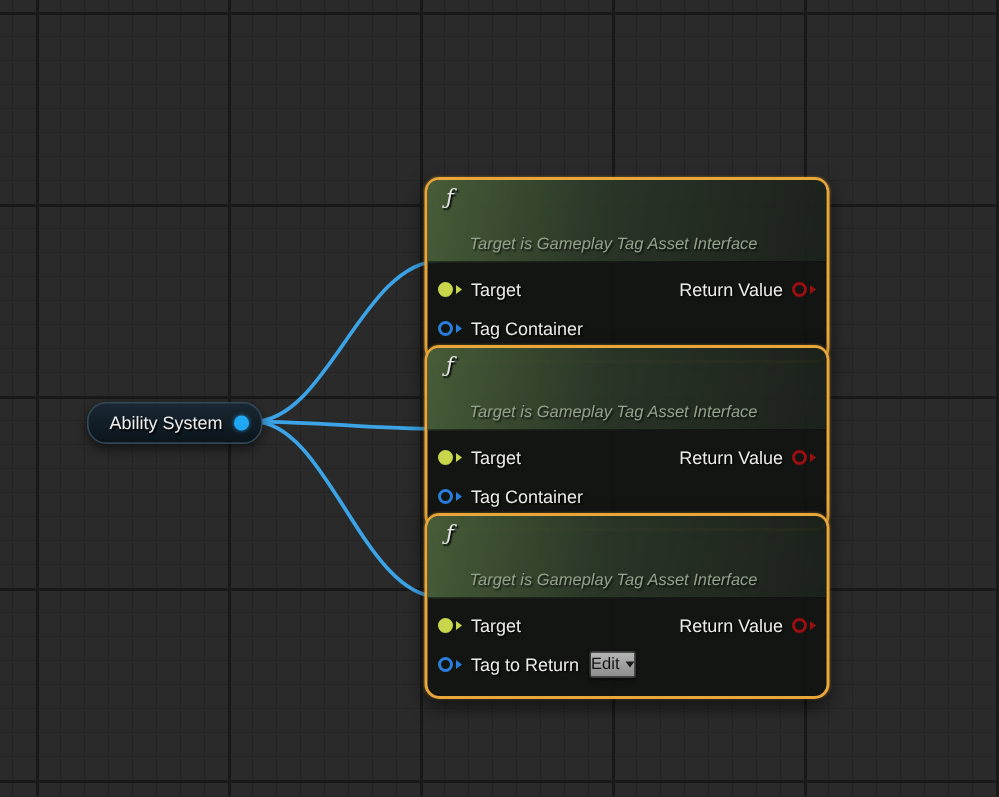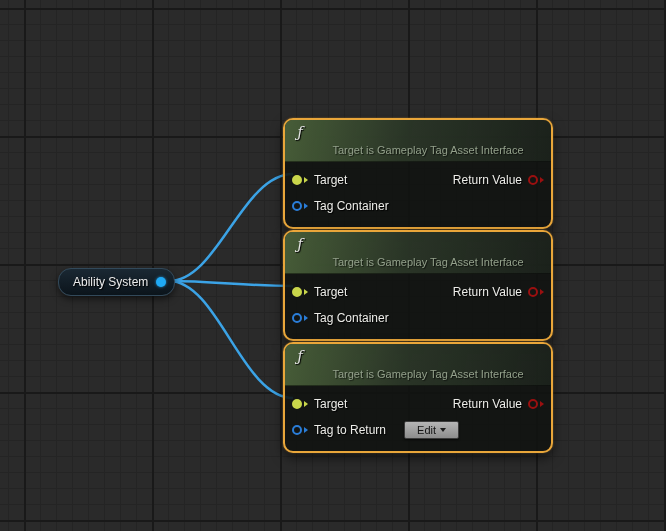--- a/index.html
+++ b/index.html
@@ -40,24 +40,23 @@
   .fn-icon {
     font-family: "DejaVu Serif", serif; font-style: italic;
     font-size: 14px; color: #e4e4e4; width: 14px; text-align: center;
     margin-right: 6px; text-shadow: 1px 1px 1px #000;
   }
   .node-title {
     color: #ffffff; font-size: 12px; font-weight: bold;
     text-shadow: 1px 1px 1px #000;
   }
   .node-subtitle {
-    margin-left: 20px; margin-top: 4px;
-    color: #93a08b; font-size: 11px; 
+    margin-left: 20px; margin-top: 17px;
+    color: #93a08b; font-size: 11px; font-style: italic;
     text-shadow: 1px 1px 1px rgba(0,0,0,0.6);
-    text-align: center;
   }
   .node-body { padding: 5px 0 8px 0; }
   .pin-row { display: flex; align-items: center; height: 26px; padding: 0 7px; }
   .pin-left { display: flex; align-items: center; }
   .pin-right { display: flex; align-items: center; margin-left: auto; }
   .pin {
     width: 10px; height: 10px; border-radius: 50%;
     border: 2px solid var(--pc); box-sizing: border-box; flex: none;
   }
   .pin.filled { background: var(--pc); }
@@ -67,23 +66,23 @@
     border-left: 4px solid var(--pc); margin-left: 2px;
   }
   .pin-label {
     color: #eceawe; color: #ecece8; font-size: 12px;
     text-shadow: 1px 1px 1px #000;
   }
   .pin-left .pin-label { margin-left: 6px; }
   .pin-right .pin-label { margin-right: 6px; }
 
   .edit-btn {
-    margin-left: 18px; display: inline-flex; align-items: center; gap: 4px;
+    margin-left: 7px; display: inline-flex; align-items: center; gap: 4px;
     background: linear-gradient(#b5b5b5, #8d8d8d);
-    color: #141414; font-size: 11px; padding: 2px 12px;
+    color: #141414; font-size: 11px; padding: 2px 0;
     border: 1px solid #3a3a3a; border-radius: 2px;
     box-shadow: 0 1px 2px rgba(0,0,0,0.6); cursor: pointer;
   }
   .caret-down {
     width: 0; height: 0;
     border-left: 3px solid transparent; border-right: 3px solid transparent;
     border-top: 4px solid #1c1c1c;
   }
 
   

